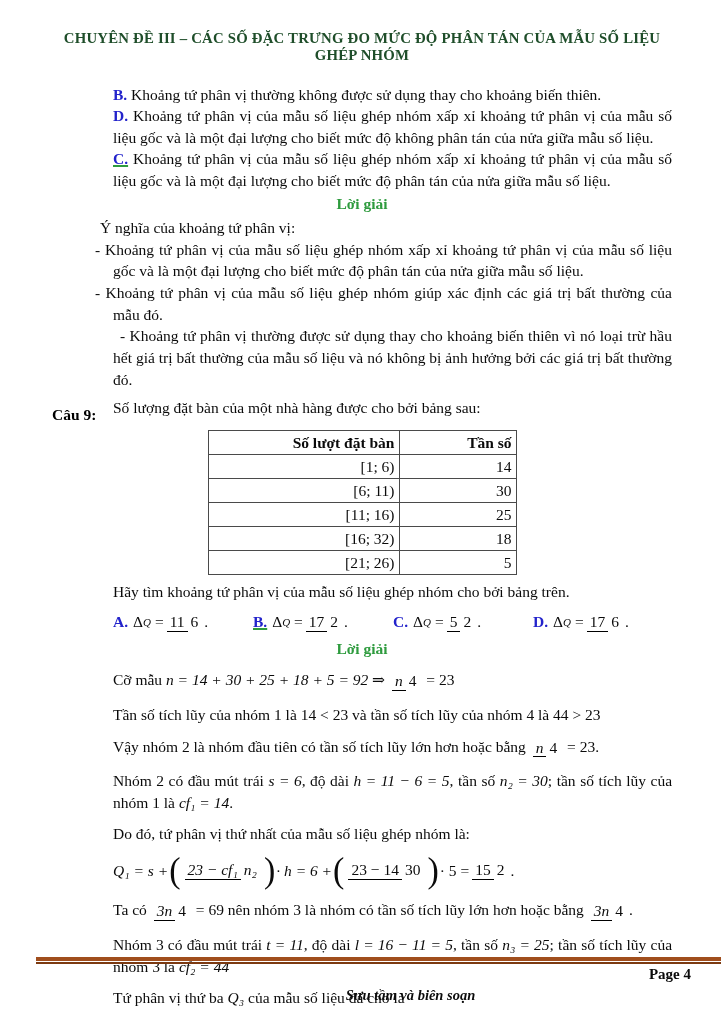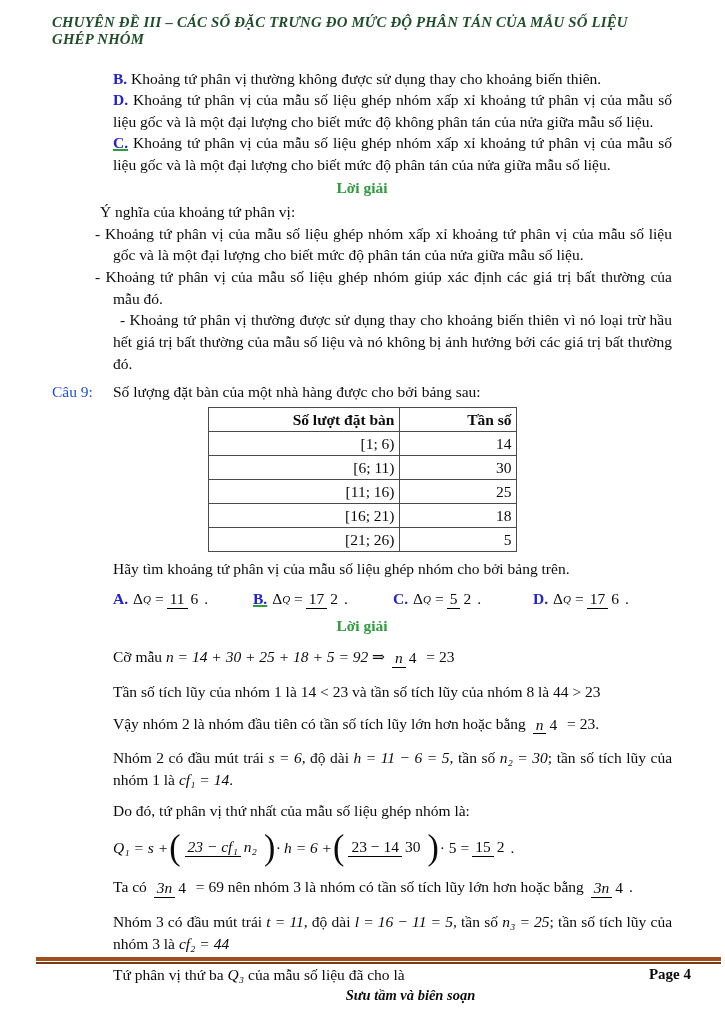--- a/index.html
+++ b/index.html
@@ -7,42 +7,43 @@
     position:relative;
     width:725px;height:1024px;
     background:#fff;
     font-family:"Liberation Serif","DejaVu Serif",serif;
     font-size:15.5px;color:#0b0b0b;
     overflow:hidden;
   }
   .content{padding:14px 53px 0 52px;}
 
   .doc-title{
-    font-weight:bold;font-style:italic;
+    text-align:center;
+    font-weight:bold;
     font-size:14.8px;
     color:#1f4e2a;
-    margin:0 0 20px 0;
+    margin:16px 0 20px 0;
     letter-spacing:.2px;
   }
 
   .para{margin:0 0 0 61px;text-align:justify;line-height:1.38;}
   .lbl-blue{color:#2323cb;font-weight:bold;}
   .lbl-underline{text-decoration:underline;text-decoration-color:#2e9b3e;text-decoration-thickness:1.5px;}
 
   .loigiai{
     text-align:center;color:#2e9b3e;font-weight:bold;
     margin:3px 0 3px 0;line-height:1.3;
   }
 
   .meaning-intro{margin:0 0 0 48px;line-height:1.4;}
   .bullet{margin:0 0 0 61px;padding:0;text-indent:-18px;text-align:justify;line-height:1.4;}
   .bullet.indented{text-indent:7px;}
 
   .q-row{display:flex;margin:6px 0 2px 0;line-height:1.4;}
-  .q-label{flex:0 0 61px;color:#1d4ed8;font-weight:normal;}
+  .q-label{flex:0 0 61px;color:#000000;font-weight:bold;margin-top:7px;}
 
   table.freq{border-collapse:collapse;margin:5px auto 6px auto;}
   table.freq th,table.freq td{
     border:1px solid #4a4a4a;
     text-align:right;vertical-align:middle;
     font-size:15.5px;line-height:1.25;
     padding:1px 4px;height:21px;
   }
   table.freq th{font-weight:bold;}
   .col-range{width:182px;}
@@ -124,21 +125,21 @@
       </tr>
       <tr>
         <td>[6; 11)</td>
         <td>30</td>
       </tr>
       <tr>
         <td>[11; 16)</td>
         <td>25</td>
       </tr>
       <tr>
-        <td>[16; 21)</td>
+        <td>[16; 32)</td>
         <td>18</td>
       </tr>
       <tr>
         <td>[21; 26)</td>
         <td>5</td>
       </tr>
     </tbody>
       </table>
 
     <div class="prompt">Hãy tìm khoảng tứ phân vị của mẫu số liệu ghép nhóm cho bởi bảng trên.</div>
@@ -190,21 +191,21 @@
       <span class="frac">
           <span class="fnum mi">n</span>
           <span class="fden">4</span>
         </span>
       <span>= 23</span>
     </div>
 
     <div class="sline">
       <span>Tần số tích lũy của nhóm 1 là</span>
       <span class="mn">14 &lt; 23</span>
-      <span>và tần số tích lũy của nhóm 8 là</span>
+      <span>và tần số tích lũy của nhóm 4 là</span>
       <span class="mn">44 &gt; 23</span>
     </div>
 
     <div class="sline">
       <span>Vậy nhóm 2 là nhóm đầu tiên có tần số tích lũy lớn hơn hoặc bằng</span>
       <span class="frac">
           <span class="fnum mi">n</span>
           <span class="fden">4</span>
         </span>
       <span>= 23</span><span>.</span>

